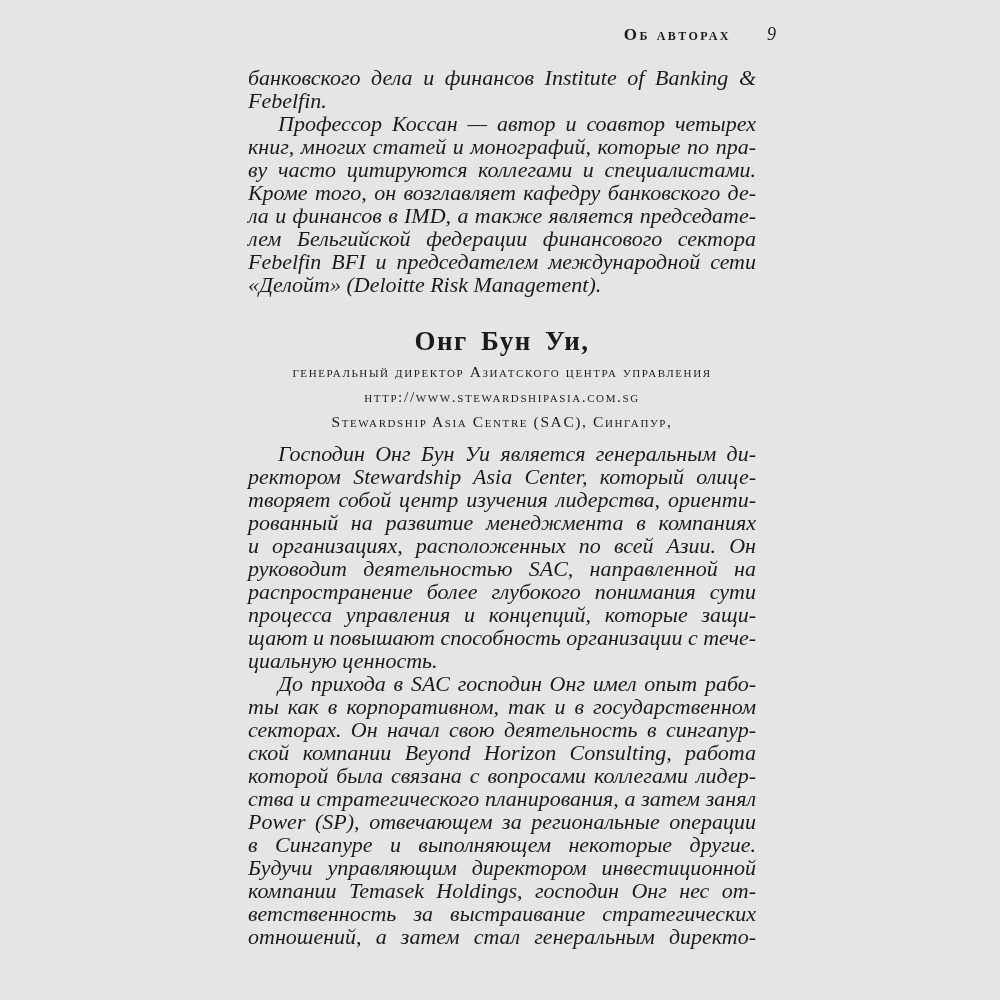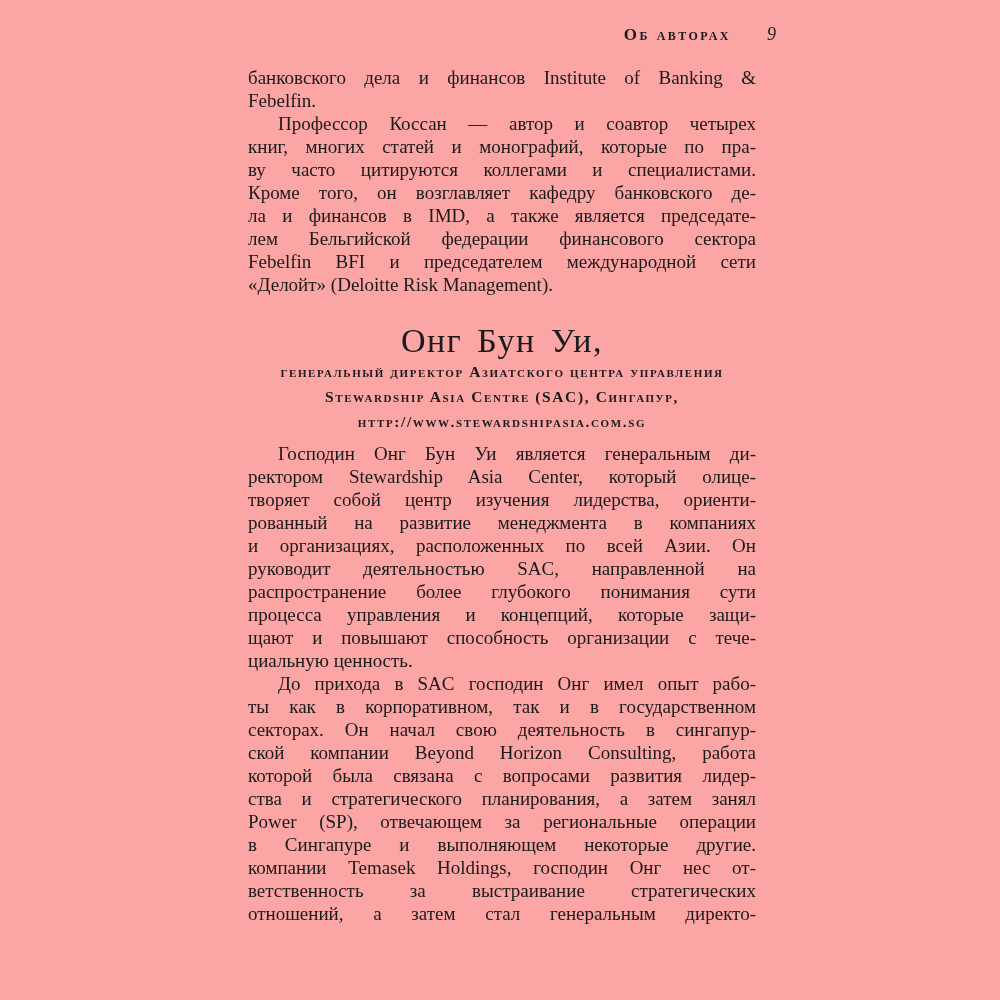--- a/index.html
+++ b/index.html
@@ -11,21 +11,21 @@
     width: 1000px;
     height: 1000px;
     position: relative;
     font-family: "Liberation Serif", "DejaVu Serif", serif;
     color: #1b1b1b;
     overflow: hidden;
   }
   .page {
     position: absolute;
     inset: 0;
-    background: #fca5a5;
+    background: #e5e5e5;
   }
   
   .running-header {
     position: absolute;
     top: 24px;
     left: 0;
     width: 776px;
     display: flex;
     justify-content: flex-end;
     align-items: baseline;
@@ -43,52 +43,53 @@
     font-weight: 500;
   }
   
   .text-column {
     position: absolute;
     left: 248px;
     top: 66px;
     width: 508px;
   }
   .body-section .line {
-    font-size: 19px;
+    font-size: 22px;
     line-height: 23px;
     white-space: nowrap;      
     text-align: justify;
     text-align-last: justify;
+    font-style: italic;
     -moz-text-align-last: justify;
   }
   .body-section .line.no-just {
     text-align-last: left;
     -moz-text-align-last: left;
   }
   .body-section .line.indent {
     text-indent: 30px;
   }
   
   .author-heading {
     margin-top: 28px;
     text-align: center;
   }
   .author-name {
-    font-size: 34px;
-    font-weight: normal;
+    font-size: 27px;
+    font-weight: bold;
     line-height: 34px;
     letter-spacing: 1.5px;
     word-spacing: 5px;
   }
   .author-subtitle {
     margin-top: 1px;
   }
   .author-subtitle .sub-line {
     font-variant: small-caps;
-    font-weight: bold;
+    font-weight: normal;
     font-size: 15.5px;
     line-height: 25px;
     letter-spacing: 1.6px;
   }
   .sec2 { margin-top: 8px; }
 </style>
 </head>
 <body>
 
 <div class="page">
@@ -110,22 +111,22 @@
         <div class="line">ла и финансов в IMD, а также является председате-</div>
         <div class="line">лем Бельгийской федерации финансового сектора</div>
         <div class="line">Febelfin BFI и председателем международной сети</div>
         <div class="line no-just">«Делойт» (Deloitte Risk Management).</div>
       </div>
 
     <div class="author-heading">
       <div class="author-name">Онг Бун Уи,</div>
       <div class="author-subtitle">
           <div class="sub-line">генеральный директор Азиатского центра управления</div>
+          <div class="sub-line">http://www.stewardshipasia.com.sg</div>
           <div class="sub-line">Stewardship Asia Centre (SAC), Сингапур,</div>
-          <div class="sub-line">http://www.stewardshipasia.com.sg</div>
         </div>
     </div>
 
     <div class="body-section sec2">
         <div class="line indent">Господин Онг Бун Уи является генеральным ди-</div>
         <div class="line">ректором Stewardship Asia Center, который олице-</div>
         <div class="line">творяет собой центр изучения лидерства, ориенти-</div>
         <div class="line">рованный на развитие менеджмента в компаниях</div>
         <div class="line">и организациях, расположенных по всей Азии. Он</div>
         <div class="line">руководит деятельностью SAC, направленной на</div>
@@ -133,23 +134,24 @@
         <div class="line">процесса управления и концепций, которые защи-</div>
         <div class="line">щают и повышают способность организации с тече-</div>
         <div class="line no-just">циальную ценность.</div>
       </div>
 
     <div class="body-section sec3">
         <div class="line indent">До прихода в SAC господин Онг имел опыт рабо-</div>
         <div class="line">ты как в корпоративном, так и в государственном</div>
         <div class="line">секторах. Он начал свою деятельность в сингапур-</div>
         <div class="line">ской компании Beyond Horizon Consulting, работа</div>
-        <div class="line">которой была связана с вопросами развития лидер-</div>
+        <div class="line">которой была связана с вопросами коллегами лидер-</div>
         <div class="line">ства и стратегического планирования, а затем занял</div>
         <div class="line">Power (SP), отвечающем за региональные операции</div>
         <div class="line">в Сингапуре и выполняющем некоторые другие.</div>
+        <div class="line">Будучи управляющим директором инвестиционной</div>
         <div class="line">компании Temasek Holdings, господин Онг нес от-</div>
         <div class="line">ветственность за выстраивание стратегических</div>
         <div class="line">отношений, а затем стал генеральным директо-</div>
       </div>
 
   </div>
 </div>
 
 </body></html>

